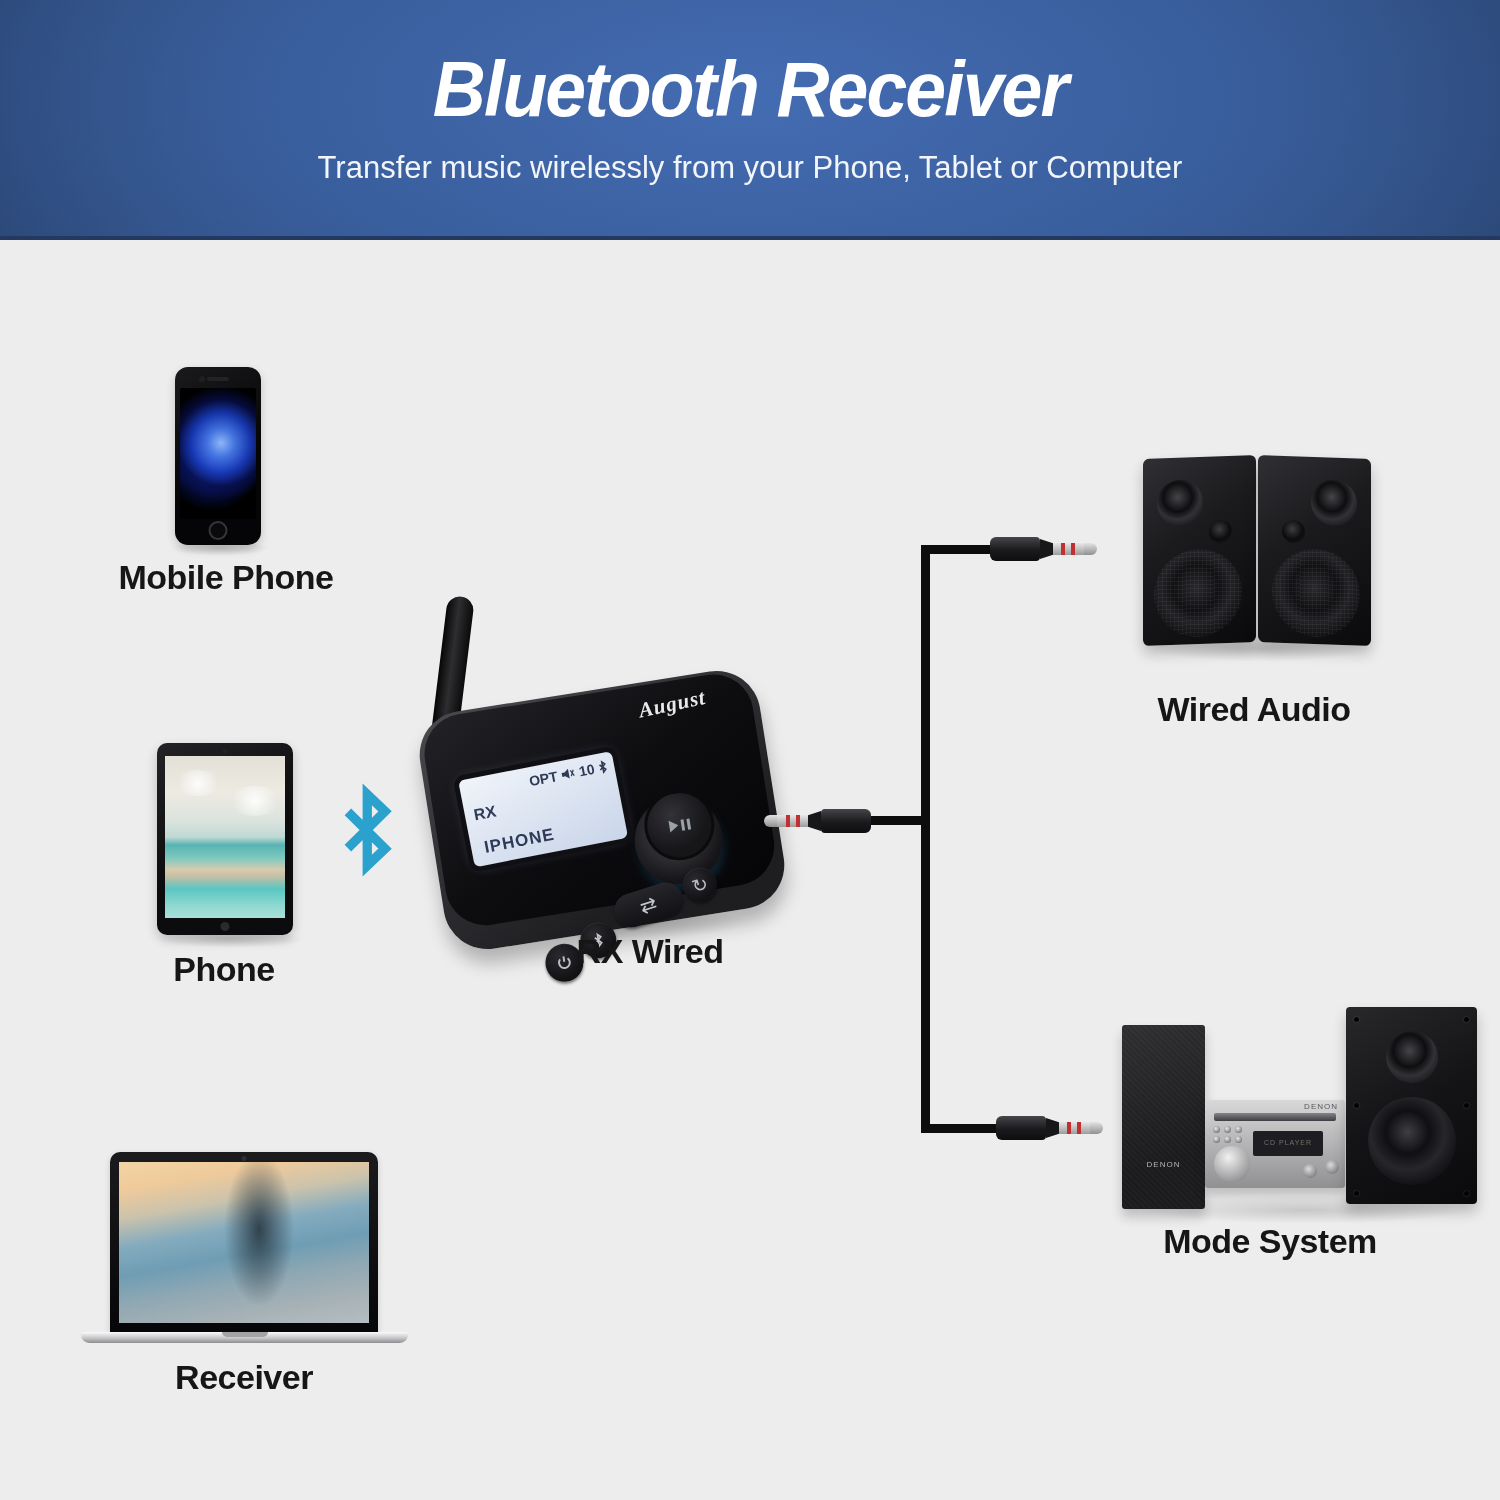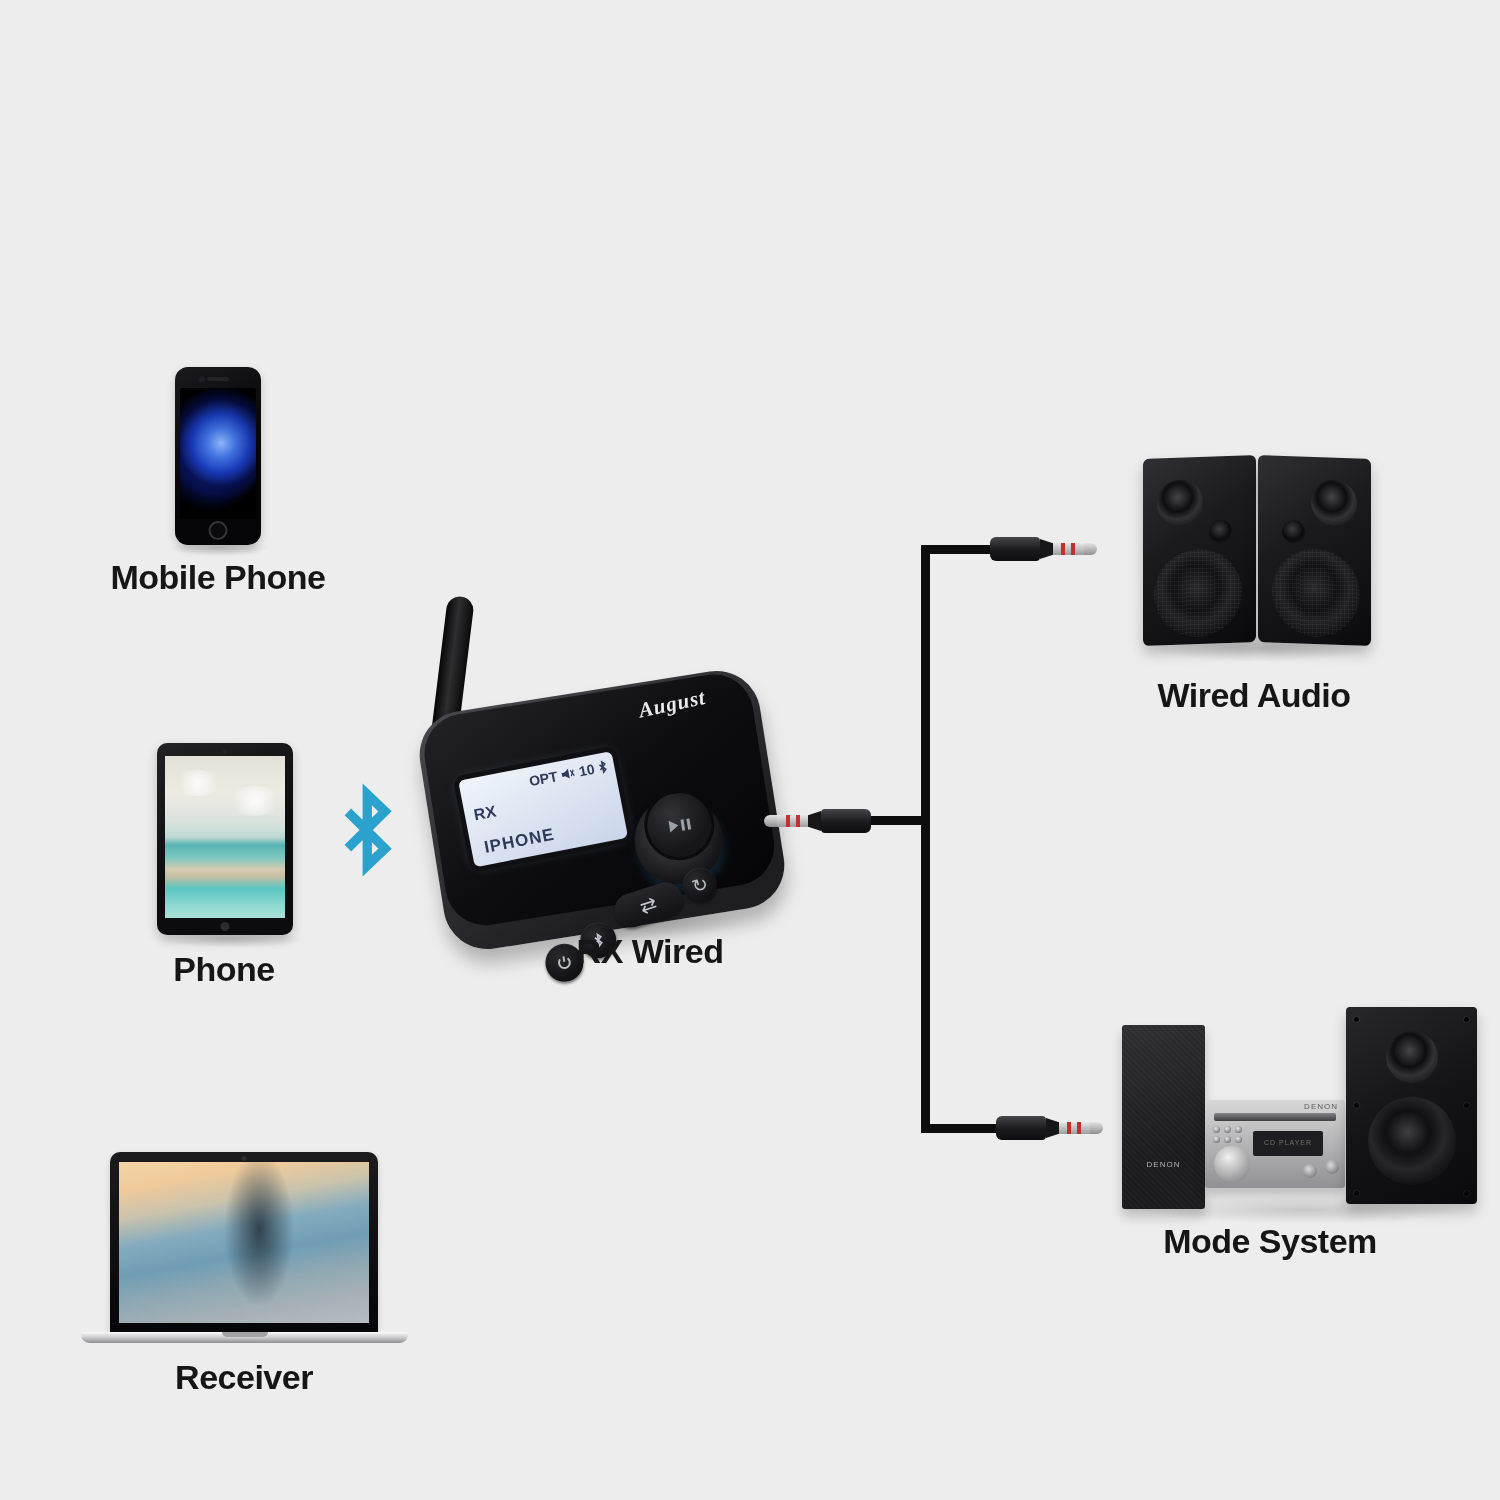--- a/index.html
+++ b/index.html
@@ -147,31 +147,35 @@
     background:linear-gradient(150deg,#28282B,#141417 50%,#0A0A0C);box-shadow:0 8px 14px rgba(0,0,0,.22);}
   .screw{position:absolute;width:5px;height:5px;border-radius:50%;background:#020203;box-shadow:0 0 2px rgba(255,255,255,.25);}
 
   .icon-svg{display:block;}
 </style>
 </head>
 <body>
 
 <div id="canvas">
 
+  <div class="banner">
+    <div class="banner-title">Bluetooth Receiver</div>
+    <div class="banner-sub">Transfer music wirelessly from your Phone, Tablet or Computer</div>
+  </div>
 
   <div class="shadow" style="left:170px;top:540px;width:100px;height:16px;"></div>
   <div class="phone">
     <div class="phone-ear"></div>
     <div class="phone-cam"></div>
     <div class="phone-screen">
       <div class="phone-swirl"></div>
     </div>
     <div class="phone-home"></div>
   </div>
-  <div class="lbl" style="left:218px;top:558px;">Mobile Phone</div>
+  <div class="lbl" style="left:226px;top:558px;">Mobile Phone</div>
 
   <div class="shadow" style="left:155px;top:930px;width:150px;height:18px;"></div>
   <div class="tablet">
     <div class="tablet-cam"></div>
     <div class="tablet-screen">
       <div class="tablet-cloud" style="left:8px;top:14px;width:50px;height:26px;"></div>
       <div class="tablet-cloud" style="left:62px;top:30px;width:56px;height:30px;"></div>
     </div>
     <div class="tablet-home"></div>
   </div>
@@ -287,21 +291,21 @@
   <div class="spk" style="left:1143px;top:457px;transform:skewY(-2deg);">
     <div class="drv tweeter" style="left:14px;top:22px;"></div>
     <div class="drv mid" style="left:66px;top:64px;"></div>
     <div class="drv woofer" style="left:11px;top:92px;"></div>
   </div>
   <div class="spk" style="left:1258px;top:457px;transform:skewY(2deg);">
     <div class="drv tweeter" style="left:53px;top:22px;"></div>
     <div class="drv mid" style="left:24px;top:64px;"></div>
     <div class="drv woofer" style="left:14px;top:92px;"></div>
   </div>
-  <div class="lbl" style="left:1254px;top:676px;">Wired Audio</div>
+  <div class="lbl" style="left:1254px;top:690px;">Wired Audio</div>
 
   <div class="shadow" style="left:1140px;top:1196px;width:330px;height:28px;"></div>
   <div class="hifi-left">
     <div class="hifi-left-logo">DENON</div>
   </div>
   <div class="hifi-unit">
     <div class="cd-slot"></div>
     <div class="unit-brand">DENON</div>
     <div class="ub" style="left:8px;top:26px;"></div>
     <div class="ub" style="left:19px;top:26px;"></div>

